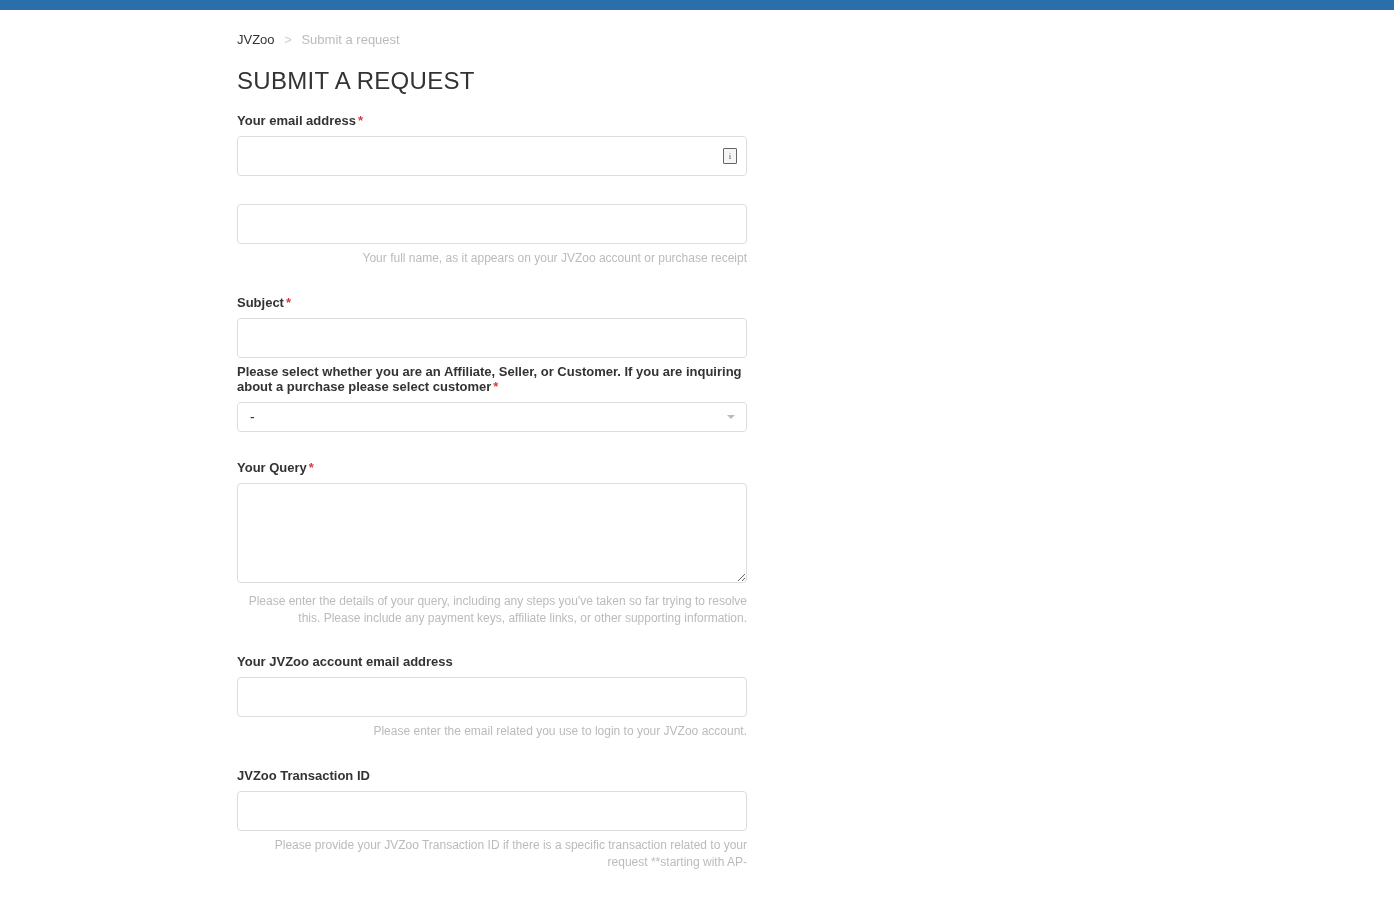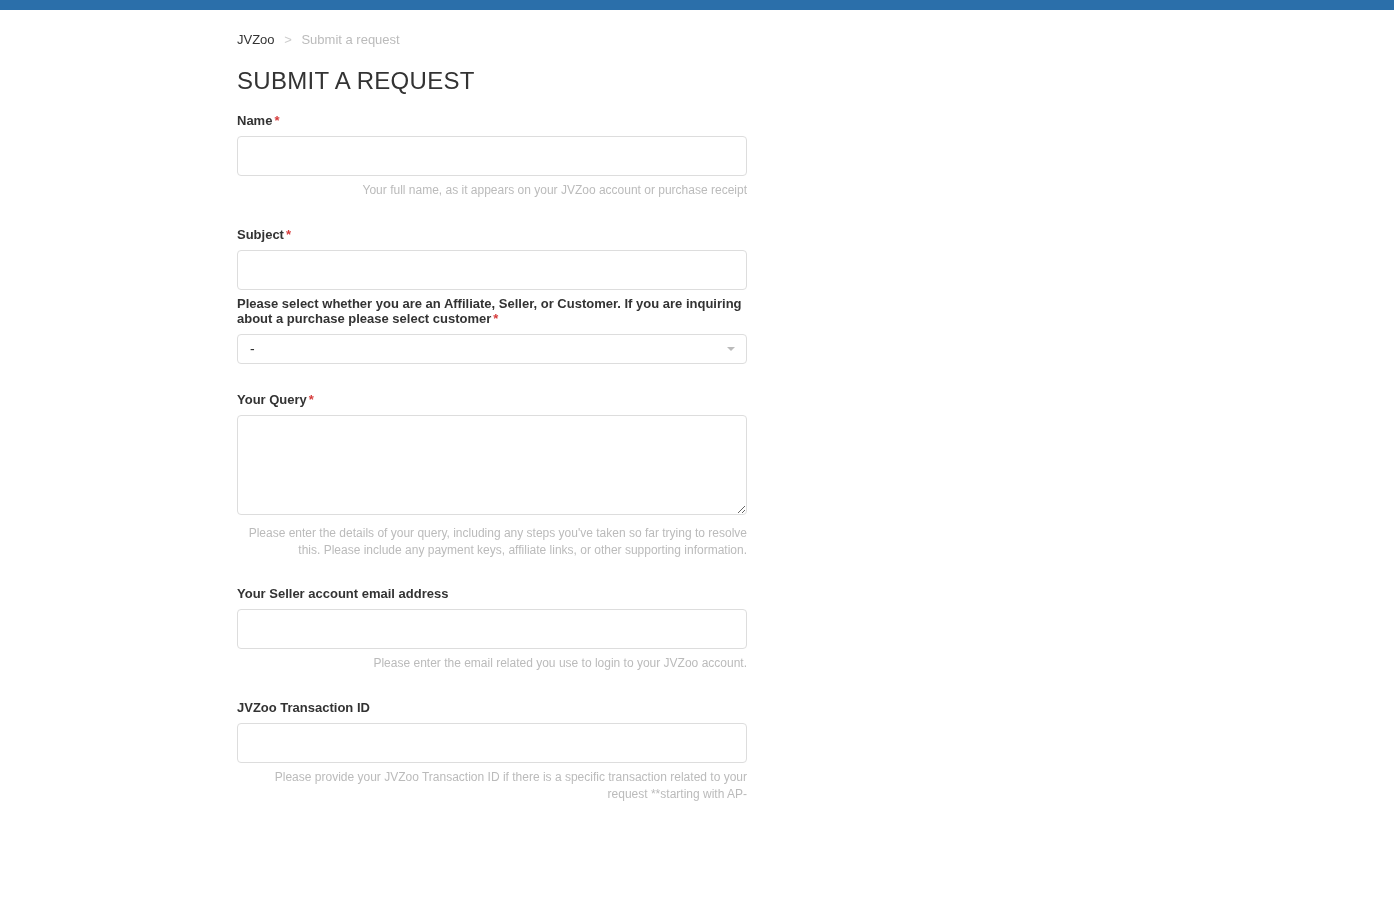--- a/index.html
+++ b/index.html
@@ -161,23 +161,29 @@
   <div class="breadcrumb">
     <a href="#">JVZoo</a>
     <span class="sep">&gt;</span>
     <span class="current">Submit a request</span>
   </div>
 
   <h1 class="page-title">SUBMIT A REQUEST</h1>
 
   <div class="form-wrap">
 
-
-    <div class="field">
-      <label><span>Name</span><span class="req">*</span></label>
+    <div class="field">
+      <label><span>Your email address</span><span class="req">*</span></label>
+      <div class="email-wrap">
+        <input type="email" class="text-input" value="" style="">
+        <span class="input-icon"></span>
+      </div>
+    </div>
+
+    <div class="field">
       <input type="text" class="text-input" value="" style="">
       <div class="hint">Your full name, as it appears on your JVZoo account or purchase receipt</div>
     </div>
 
     <div class="field query-field">
       <label><span>Subject</span><span class="req">*</span></label>
       <input type="text" class="text-input" value="" style="">
     </div>
 
     <div class="field">
@@ -189,21 +195,21 @@
       </div>
     </div>
 
     <div class="field">
       <label class="query-label"><span>Your Query</span><span class="req">*</span></label>
       <textarea class="textarea-input" style=""></textarea>
       <div class="hint">Please enter the details of your query, including any steps you've taken so far trying to resolve this. Please include any payment keys, affiliate links, or other supporting information.</div>
     </div>
 
     <div class="field">
-      <label>Your Seller account email address</label>
+      <label>Your JVZoo account email address</label>
       <input type="text" class="text-input" value="" style="">
       <div class="hint">Please enter the email related you use to login to your JVZoo account.</div>
     </div>
 
     <div class="field">
       <label>JVZoo Transaction ID</label>
       <input type="text" class="text-input" value="" style="">
       <div class="hint">Please provide your JVZoo Transaction ID if there is a specific transaction related to your request **starting with AP-</div>
     </div>
 

